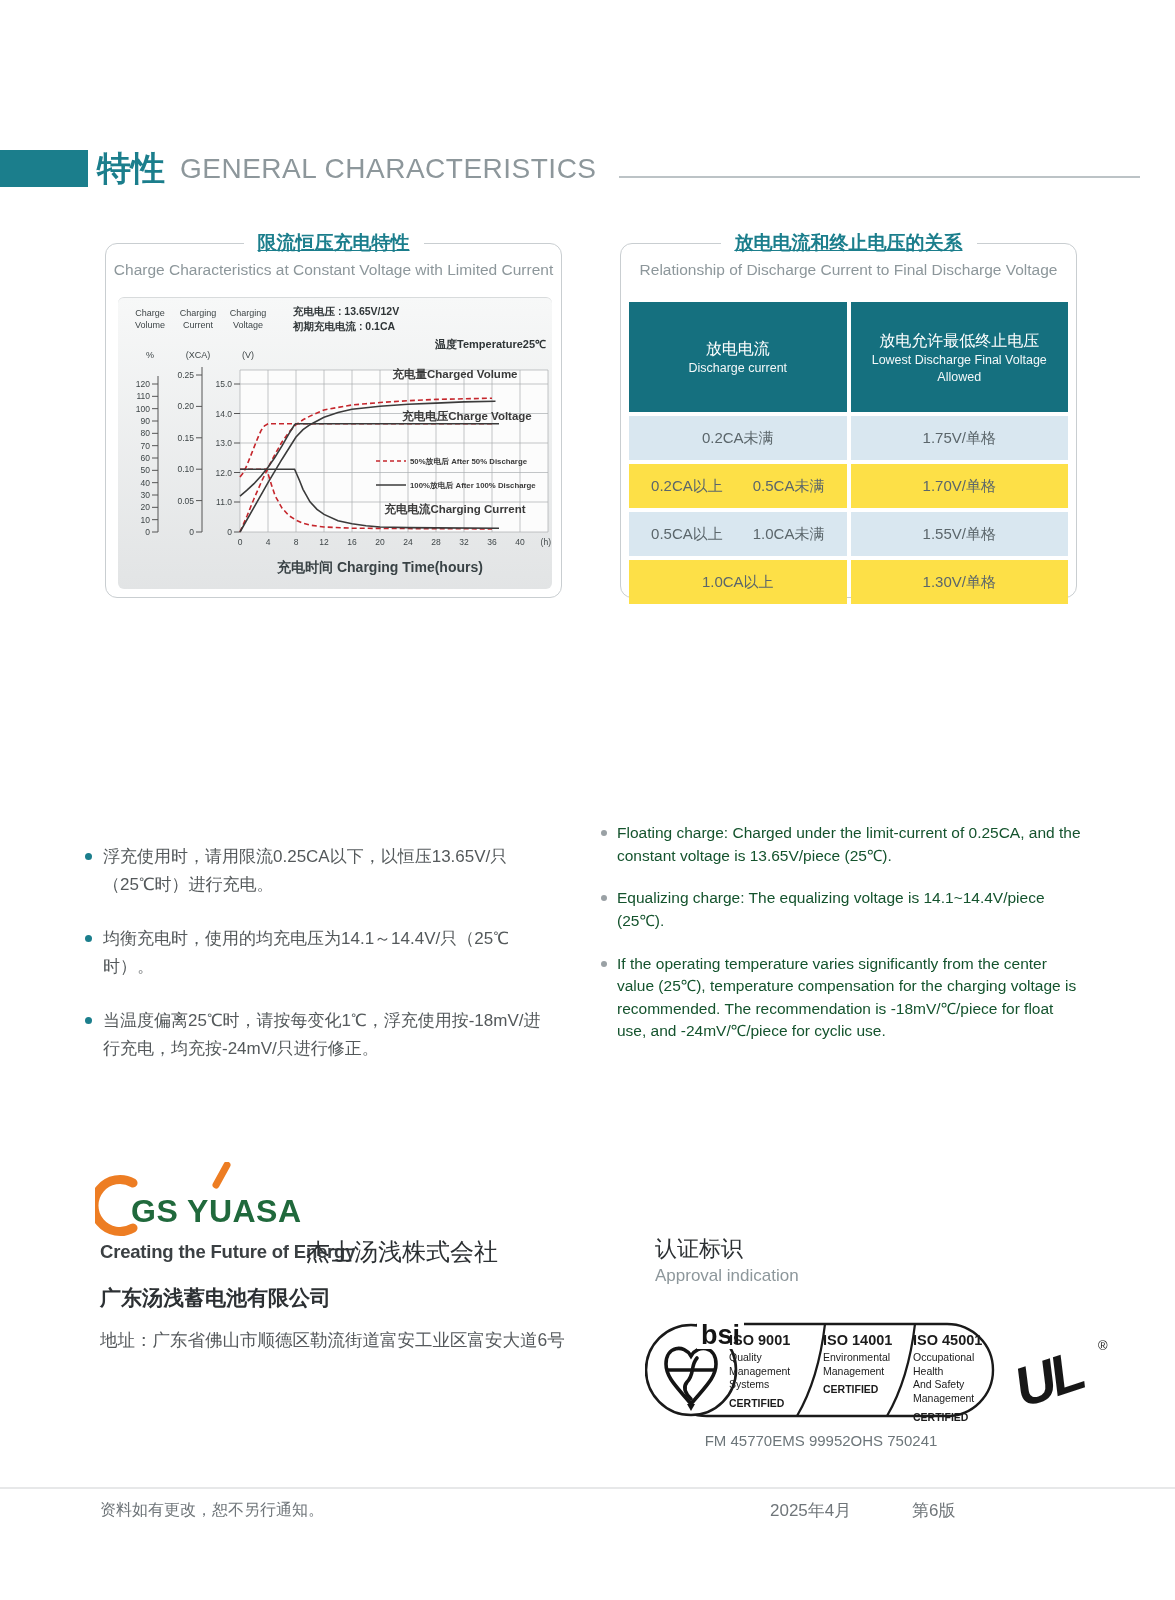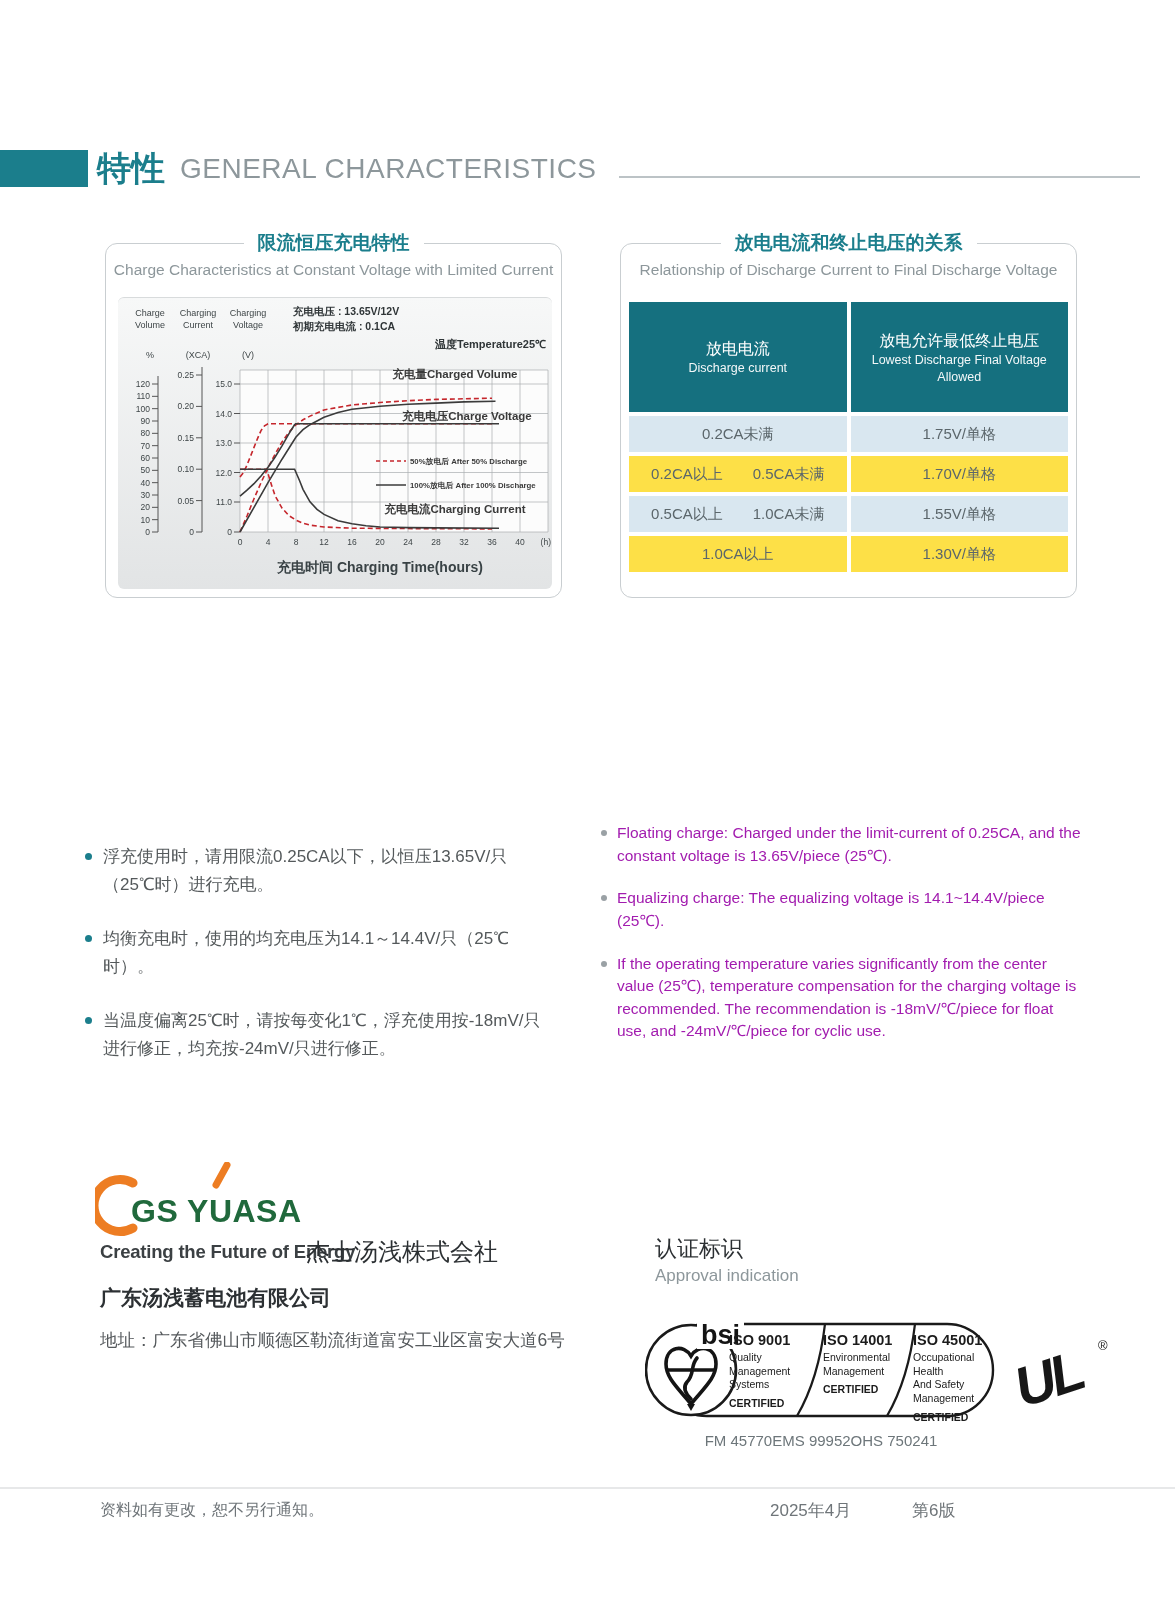--- a/index.html
+++ b/index.html
@@ -7,38 +7,38 @@
         font-family:"Liberation Sans",sans-serif;color:#333;}
   
   .sec-header{position:absolute;left:0;width:1175px;display:flex;align-items:center;}
   .sec-bar{width:88px;height:37px;background:#1b7e8c;flex:none;}
   .sec-zh{font-size:34px;font-weight:600;color:#1b7e8c;margin-left:9px;line-height:37px;white-space:nowrap;}
   .sec-en{font-size:28px;color:#8d979b;margin-left:15px;letter-spacing:.5px;white-space:nowrap;}
   .sec-line{flex:1;border-top:2px solid #bcc3c6;margin:16px 35px 0 22px;}
   
   .panel{position:absolute;border:1px solid #c9ced1;border-radius:12px;background:#fff;}
   .panel-title{position:absolute;top:-14px;left:50%;transform:translateX(-50%);background:#fff;
-               padding:0 14px;font-size:19px;font-weight:700;color:#1b7e8c;white-space:nowrap;}
+               padding:0 14px;font-size:19px;font-weight:700;color:#1b7e8c;white-space:nowrap;text-decoration:underline;}
   .panel-sub{margin-top:17px;text-align:center;font-size:15.5px;color:#8d979b;}
   .chart-area{position:absolute;left:12px;top:53px;width:434px;height:291px;border-radius:6px;
               background:linear-gradient(#f7f8f8,#e2e4e5);border-top:1px solid #d8dbdc;overflow:hidden;}
   
   .dtable{position:absolute;left:8px;right:8px;top:58px;display:grid;grid-template-columns:1fr 1fr;gap:4px;}
   .dt-cell{display:flex;flex-direction:column;align-items:center;justify-content:center;text-align:center;}
   .dt-head{background:#15707f;color:#fff;height:80px;padding:15px 16px;}
   .dt-head .zh{font-size:16px;line-height:1.45;}
   .dt-head .en{font-size:12.5px;line-height:1.35;opacity:.95;}
-  .dt-data{height:36px;font-size:15px;color:#5b666b;}
+  .dt-data{height:44px;font-size:15px;color:#5b666b;}
   .dt-blue{background:#d9e7f0;}
   .dt-gray{background:#fde047;}
   
   .notes{position:absolute;list-style:none;margin:0;padding:0;}
   .note-li{display:flex;}
   .notes-zh .note-li{margin-bottom:27px;font-size:17px;line-height:1.62;color:#54595b;margin-top:23px;}
-  .notes-en .note-li{margin-bottom:20px;font-size:15.5px;line-height:1.46;color:#a21caf;}
+  .notes-en .note-li{margin-bottom:20px;font-size:15.5px;line-height:1.46;color:#14532d;}
   .dot{flex:none;border-radius:50%;}
   .notes-zh .dot{width:7px;height:7px;background:#1b7e8c;margin:10px 11px 0 0;}
   .notes-en .dot{width:6px;height:6px;background:#9aa1a5;margin:8px 10px 0 0;}
   
   .abs{position:absolute;}
   .logo-box{position:absolute;left:95px;top:1162px;width:210px;height:76px;}
   .logo-text{position:absolute;left:36px;top:31px;font-size:32px;font-weight:700;color:#20693c;letter-spacing:.5px;}
   .tagline{left:100px;top:1241px;font-size:18.5px;font-weight:700;color:#3b4043;letter-spacing:-.2px;}
   .name-jp{left:306px;top:1236px;font-size:24px;font-weight:500;color:#2c3033;}
   .name-cn{left:100px;top:1284px;font-size:21px;font-weight:700;color:#2c3033;}
@@ -221,21 +221,21 @@
       <li class="note-li">
         <span class="dot"></span>
         <span>浮充使用时，请用限流0.25CA以下，以恒压13.65V/只（25℃时）进行充电。</span>
       </li>
       <li class="note-li">
         <span class="dot"></span>
         <span>均衡充电时，使用的均充电压为14.1～14.4V/只（25℃时）。</span>
       </li>
       <li class="note-li">
         <span class="dot"></span>
-        <span>当温度偏离25℃时，请按每变化1℃，浮充使用按-18mV/只进行修正，均充按-24mV/只进行修正。</span>
+        <span>当温度偏离25℃时，请按每变化1℃，浮充使用按-18mV/进行充电，均充按-24mV/只进行修正。</span>
       </li>
     </ul>
   <ul class="notes notes-en" id="notes-en" style="left:601px;top:822px;width:482px;">
       <li class="note-li">
         <span class="dot"></span>
         <span>Floating charge: Charged under the limit-current of 0.25CA, and the constant voltage is 13.65V/piece (25℃).</span>
       </li>
       <li class="note-li">
         <span class="dot"></span>
         <span>Equalizing charge: The equalizing voltage is 14.1~14.4V/piece (25℃).</span>

